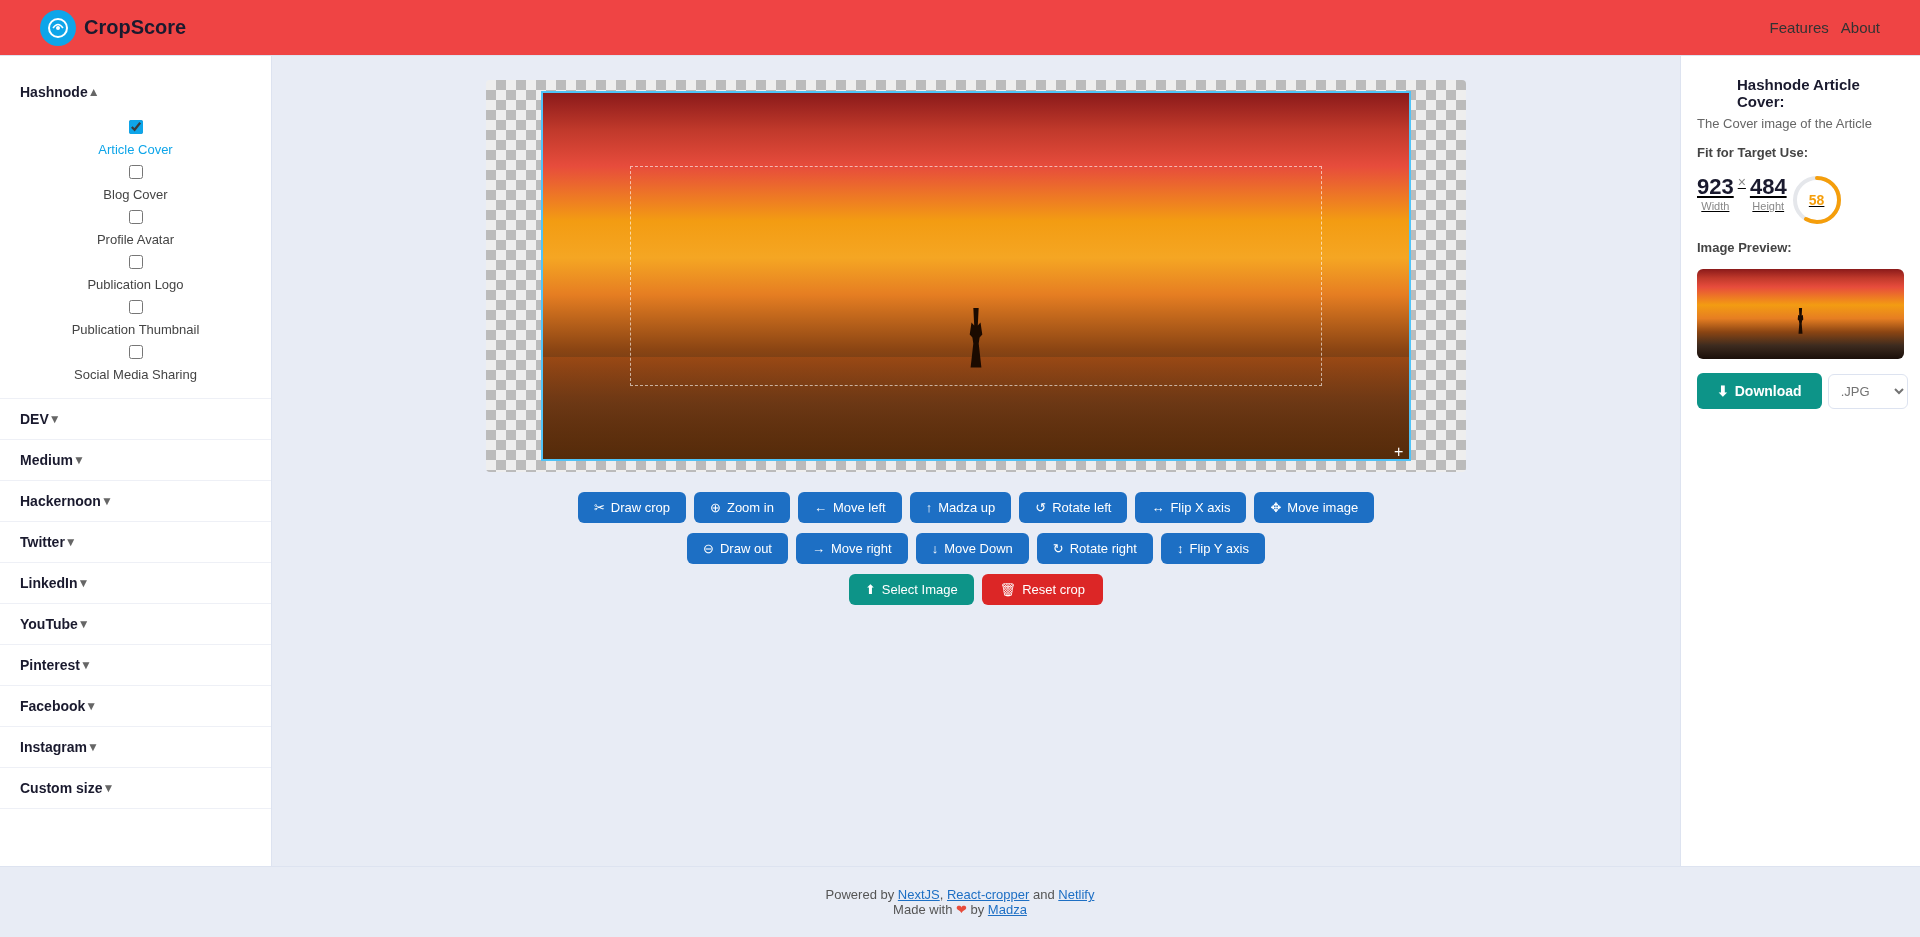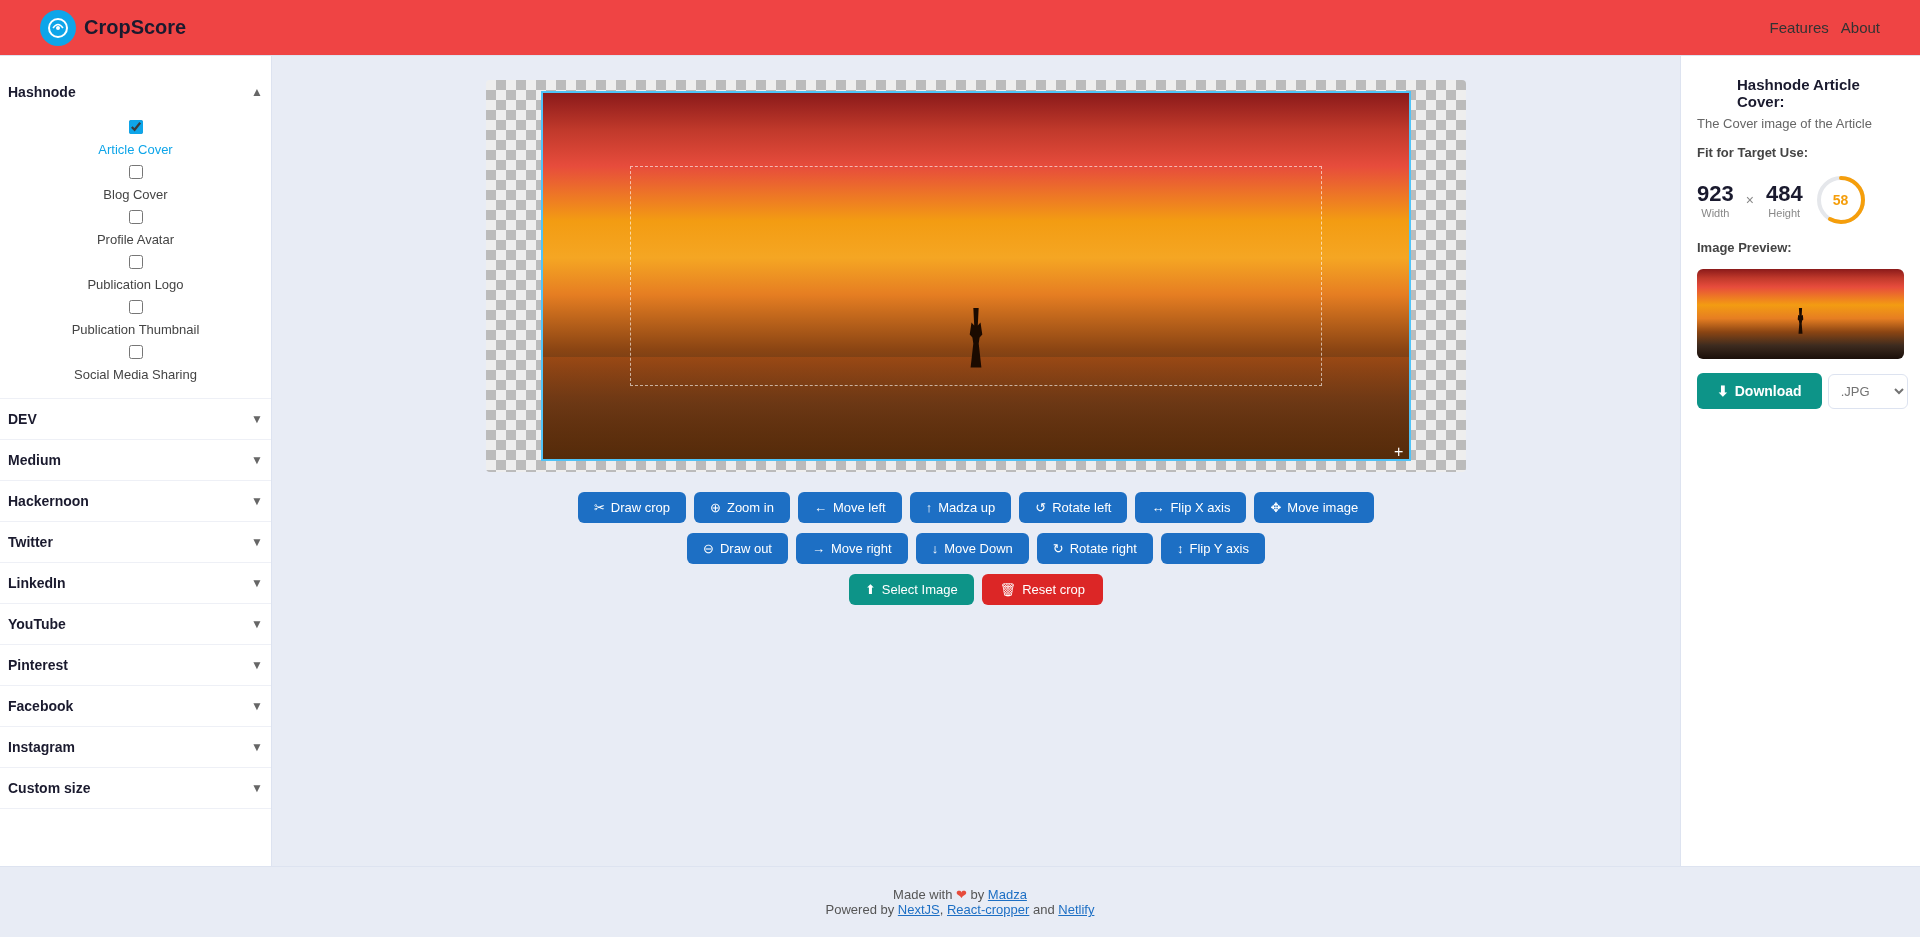--- a/index.html
+++ b/index.html
@@ -60,22 +60,21 @@
       border-right: 1px solid #dde3f0;
       padding: 16px 0;
       overflow-y: auto;
     }
     .sidebar-section {
       border-bottom: 1px solid #eef0f6;
     }
     .sidebar-section-header {
       display: flex;
       align-items: center;
-      justify-content: space-between;
-      padding: 12px 8px;
+      padding: 12px 20px;
       cursor: pointer;
       font-weight: 600;
       font-size: 14px;
       color: #1a1a2e;
       user-select: none;
     }
     .sidebar-chevron {
       font-size: 12px;
       color: #666;
     }
@@ -251,22 +250,23 @@
       color: #666;
       margin-top: -8px;
     }
     .panel-section-label {
       font-weight: 600;
       font-size: 13px;
       color: #444;
     }
     .dimensions-row {
       display: flex;
-      align-items: center;
-      gap: 12px;
+      align-items: flex-start;
+      gap: 4px;
+      text-decoration: underline;
     }
     .dim-box {
       display: flex;
       flex-direction: column;
       align-items: center;
     }
     .dim-value {
       font-size: 22px;
       font-weight: 700;
       color: #1a1a2e;
@@ -610,18 +610,18 @@
         <option>.PNG</option>
         <option>.WEBP</option>
       </select>
     </div>
   </div>
 
 </div>
 
 <footer>
   <div>
+    Powered by <a href="#">NextJS</a>, <a href="#">React-cropper</a> and <a href="#">Netlify</a>
+  </div>
+  <div>
     Made with <span class="heart">❤</span> by <a href="#">Madza</a>
   </div>
-  <div>
-    Powered by <a href="#">NextJS</a>, <a href="#">React-cropper</a> and <a href="#">Netlify</a>
-  </div>
 </footer>
 
 </body></html>

